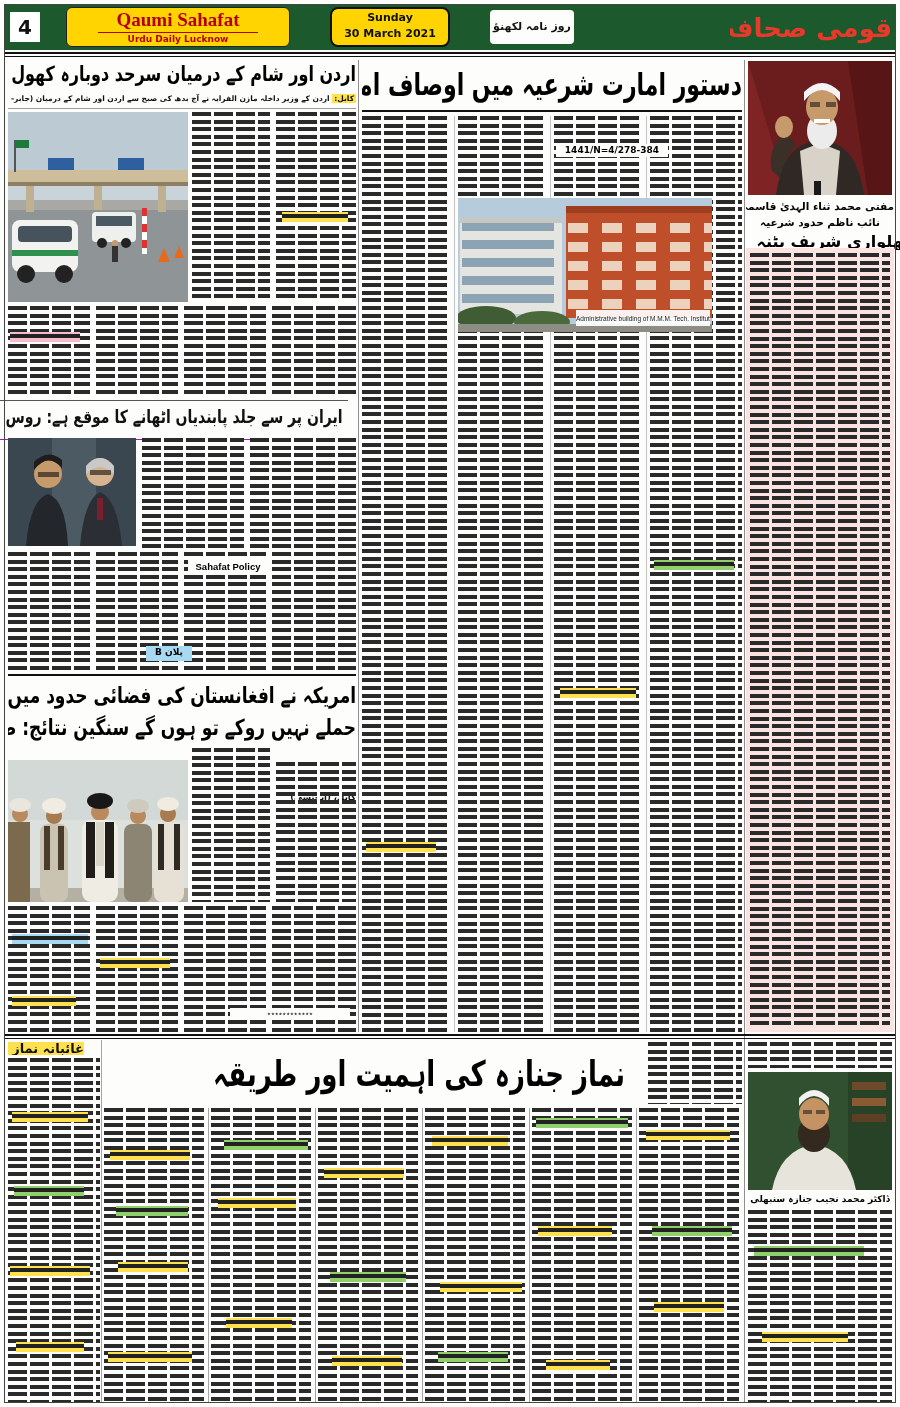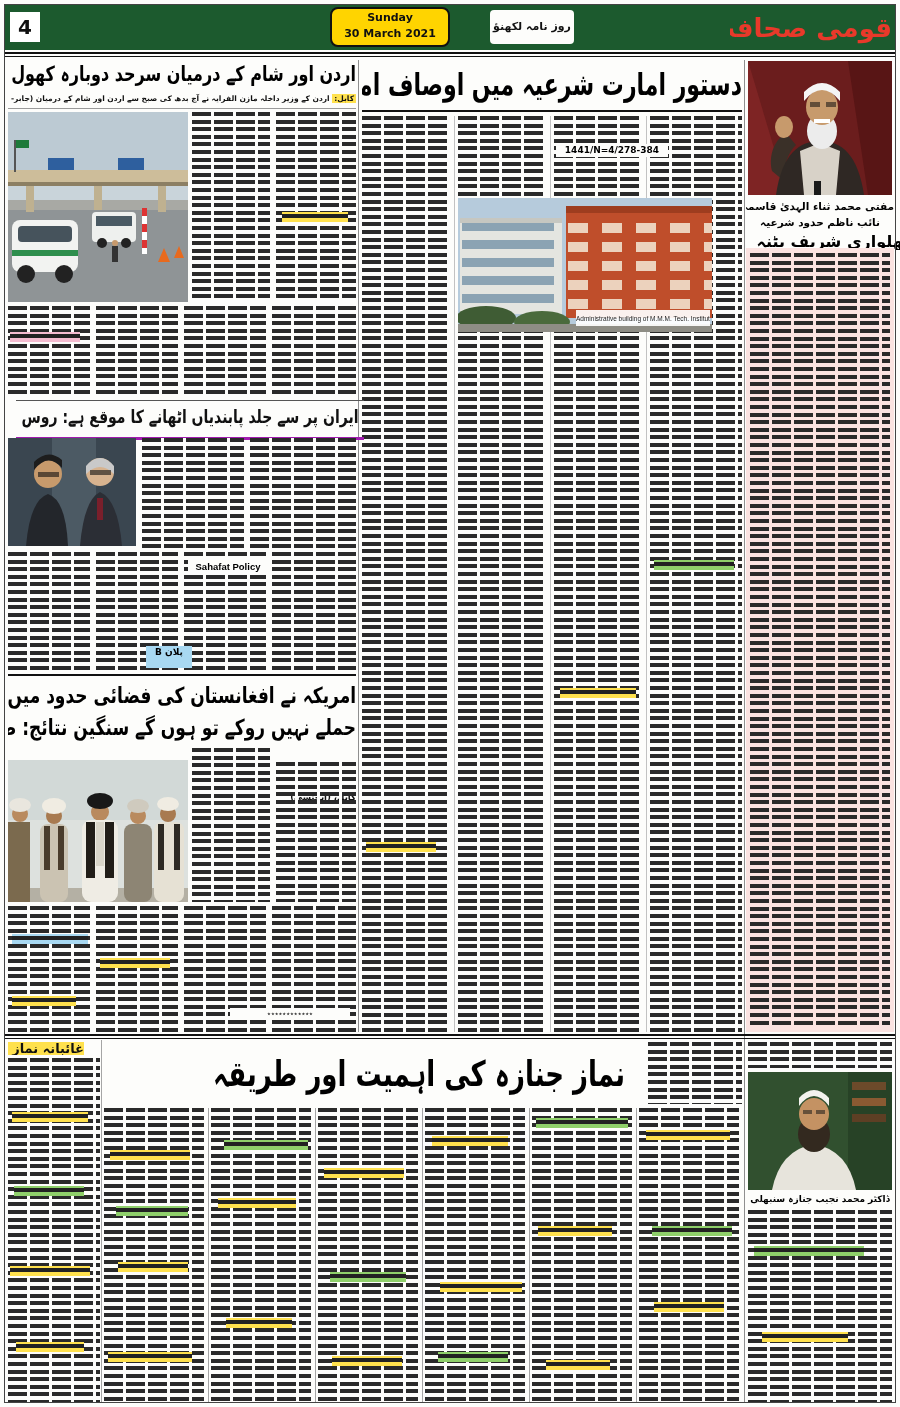--- a/index.html
+++ b/index.html
@@ -26,20 +26,24 @@
   .chip.p{background-color:#f5bcd0}
   .stretch{transform:scaleY(1.3);transform-origin:50% 50%}
 </style>
 </head>
 <body>
 
 <div id="page">
 
   <div class="abs" style="left:4px;top:4px;width:892px;height:46px;background:#1c5a2e">
     <div class="abs center" style="left:6px;top:8px;width:30px;height:30px;background:#fff;color:#111;font-size:20px;font-weight:bold;line-height:30px">4</div>
+    <div class="abs center" style="left:62px;top:3px;width:224px;height:40px;background:#ffd400;border:1px solid #222;border-radius:6px">
+      <div style="font-family:'Liberation Serif',serif;font-size:19px;font-weight:bold;color:#b50000;line-height:24px">Qaumi Sahafat</div>
+      <div style="font-size:9px;font-weight:bold;color:#b50000;border-top:1px solid #b50000;width:72%;margin:0 auto;line-height:12px">Urdu Daily Lucknow</div>
+    </div>
     <div class="abs center" style="left:326px;top:3px;width:120px;height:40px;background:#ffd400;border:2px solid #111;border-radius:8px">
       <div style="font-size:11px;font-weight:bold;color:#111;line-height:17px">Sunday</div>
       <div style="font-size:11px;font-weight:bold;color:#111;line-height:15px">30 March 2021</div>
     </div>
     <div class="abs urdu center nowrap" style="left:486px;top:6px;width:84px;height:34px;background:#fdfdfb;border-radius:4px;font-size:11px;font-weight:bold;color:#111;line-height:34px">روز نامہ لکھنؤ</div>
     <div class="abs urdu center nowrap" style="left:726px;top:3px;width:162px;font-size:26px;font-weight:bold;color:#e8392a;line-height:42px">قومی صحافت</div>
   </div>
   <div class="abs hrule2" style="left:4px;top:52px;width:892px"></div>
 
   <div class="abs vrule" style="left:358px;top:60px;height:972px"></div>
@@ -155,21 +159,21 @@
   </div>
   <div class="abs sim" style="left:192px;top:112px;width:78px;height:190px"></div>
   <div class="abs sim" style="left:276px;top:112px;width:80px;height:190px"></div>
   <div class="chip y" style="left:282px;top:212px;width:66px"></div>
   <div class="abs sim" style="left:8px;top:306px;width:82px;height:88px"></div>
   <div class="abs sim" style="left:96px;top:306px;width:82px;height:88px"></div>
   <div class="abs sim" style="left:184px;top:306px;width:82px;height:88px"></div>
   <div class="abs sim" style="left:272px;top:306px;width:84px;height:88px"></div>
   <div class="chip p" style="left:10px;top:332px;width:70px"></div>
 
-  <div class="abs" style="left:16px;top:400px;width:348px;height:40px;border-top:1px solid #555;border-bottom:3px solid #a21caf">
+  <div class="abs" style="left:0;top:400px;width:348px;height:40px;border-top:1px solid #555;border-bottom:1px solid #a21caf">
     <div class="urdu center nowrap b stretch" style="font-size:14px;line-height:30px;color:#111">ایران پر سے جلد پابندیاں اٹھانے کا موقع ہے: روس</div>
   </div>
   <div class="abs" style="left:8px;top:438px;width:128px;height:108px">
     <svg viewBox="0 0 128 108" width="100%" height="100%" preserveAspectRatio="none">
       <rect width="128" height="108" fill="#3a4650"></rect>
       <rect x="44" width="44" height="108" fill="#4c5a64"></rect>
       <circle cx="40" cy="36" r="14" fill="#c79a6c"></circle>
       <path d="M26 32 Q40 14 54 30 L54 22 Q40 10 26 24 Z" fill="#1d1d1d"></path>
       <rect x="30" y="34" width="21" height="5" fill="#111" opacity="0.6"></rect>
       <path d="M18 108 Q22 62 40 56 Q58 62 60 108 Z" fill="#23262b"></path>
@@ -180,21 +184,21 @@
       <rect x="89" y="60" width="6" height="22" fill="#7a1f2b"></rect>
     </svg>
   </div>
   <div class="abs sim" style="left:142px;top:438px;width:102px;height:110px"></div>
   <div class="abs sim" style="left:250px;top:438px;width:106px;height:110px"></div>
   <div class="abs sim" style="left:8px;top:552px;width:82px;height:118px"></div>
   <div class="abs sim" style="left:96px;top:552px;width:82px;height:118px"></div>
   <div class="abs sim" style="left:184px;top:552px;width:82px;height:118px"></div>
   <div class="abs sim" style="left:272px;top:552px;width:84px;height:118px"></div>
   <div class="abs center" style="left:188px;top:560px;width:80px;height:13px;background:#fdfdfb;font-family:'Liberation Sans',sans-serif;font-size:9.5px;font-weight:bold;line-height:13px;direction:ltr">Sahafat Policy</div>
-  <div class="abs urdu center nowrap" style="left:146px;top:646px;width:46px;height:22px;background:#a8d9f2;font-size:9px;font-weight:bold;line-height:13px">پلان B</div>
+  <div class="abs urdu center nowrap" style="left:146px;top:646px;width:46px;height:15px;background:#a8d9f2;font-size:9px;font-weight:bold;line-height:13px">پلان B</div>
 
   <div class="abs hrule" style="left:8px;top:674px;width:348px;height:2px"></div>
   <div class="abs urdu center nowrap b stretch" style="left:8px;top:680px;width:348px;font-size:17px;line-height:30px;color:#000">امریکہ نے افغانستان کی فضائی حدود میں ڈرون</div>
   <div class="abs urdu center nowrap b stretch" style="left:8px;top:712px;width:348px;font-size:17px;line-height:30px;color:#000">حملے نہیں روکے تو ہوں گے سنگین نتائج: طالبان</div>
   <div class="abs urdu nowrap b" style="left:276px;top:792px;width:80px;font-size:8.5px;line-height:11px;color:#111">کابل، (ایجنسی)</div>
   <div class="abs sim" style="left:276px;top:762px;width:80px;height:140px"></div>
   <div class="abs sim" style="left:192px;top:748px;width:78px;height:154px"></div>
   <div class="abs" style="left:8px;top:760px;width:180px;height:142px">
     <svg viewBox="0 0 180 142" width="100%" height="100%" preserveAspectRatio="none">
       <rect width="180" height="142" fill="#dde1de"></rect>

